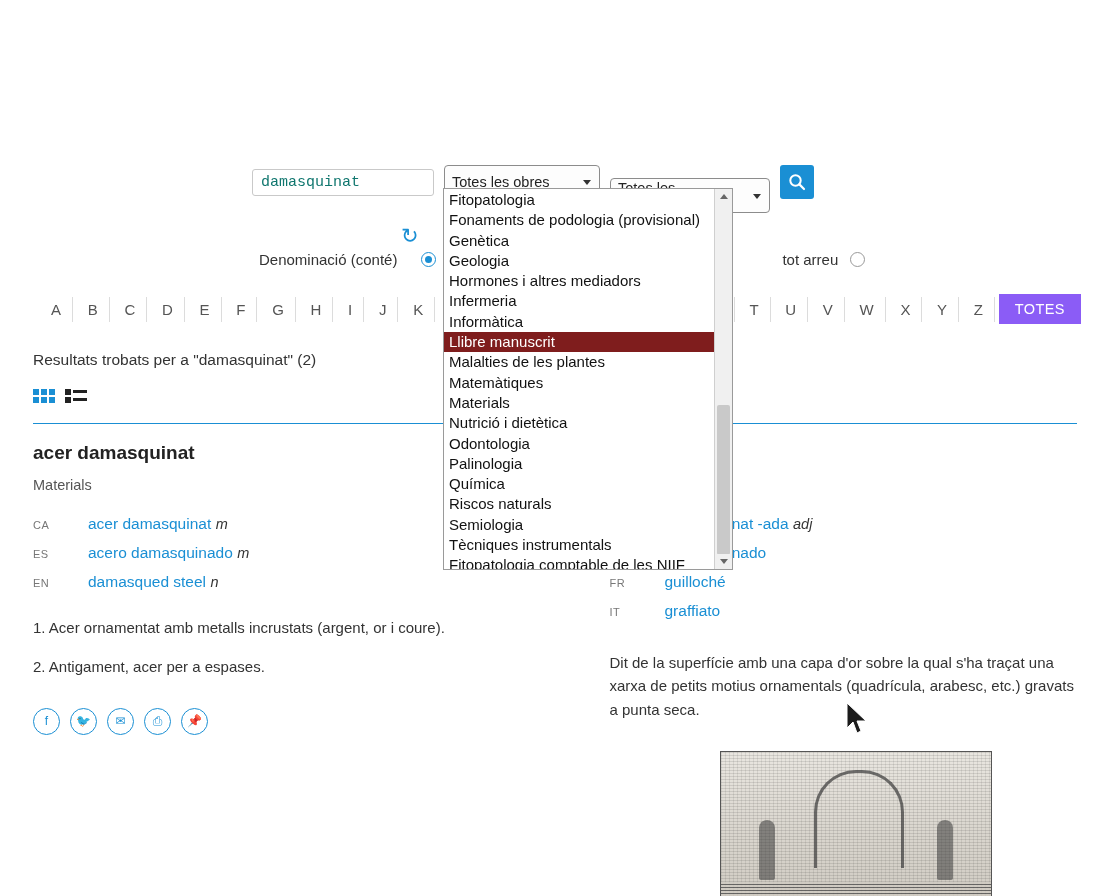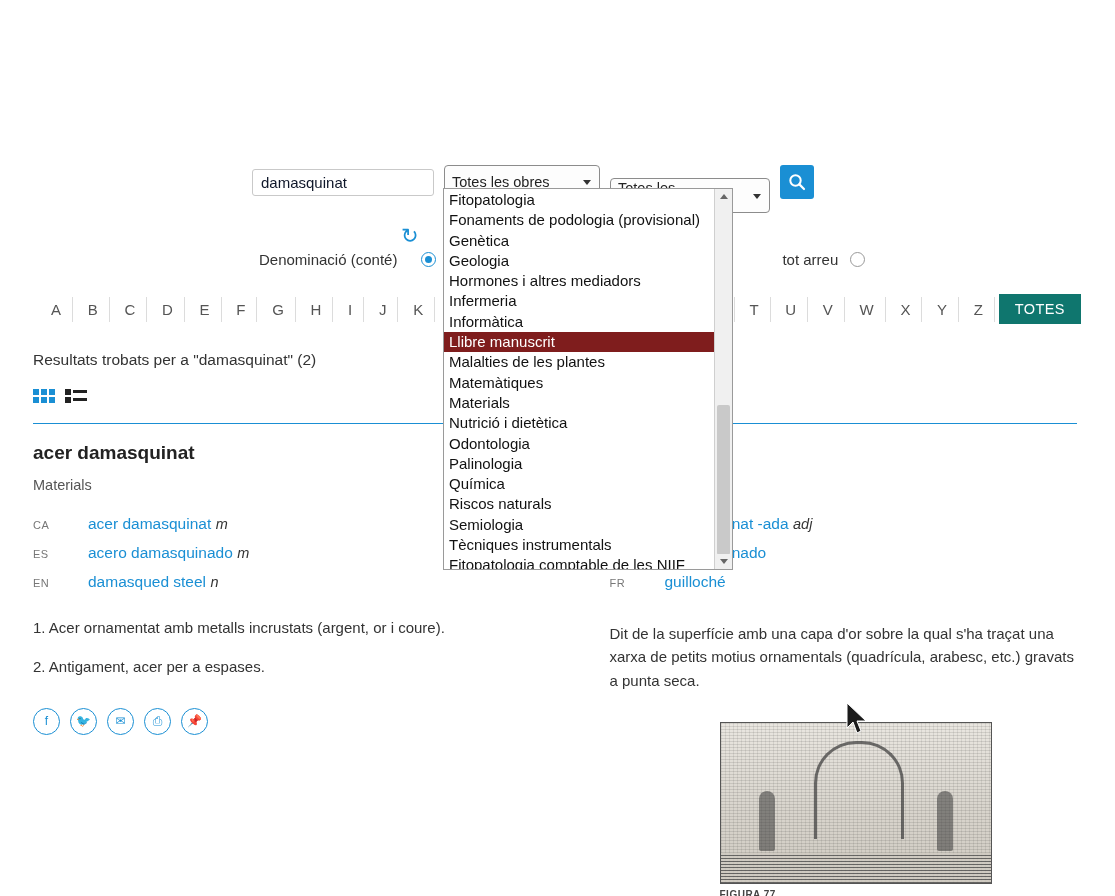--- a/index.html
+++ b/index.html
@@ -31,22 +31,22 @@
     padding-left: 252px;
   }
   .search-input {
     width: 182px;
     height: 27px;
     box-sizing: border-box;
     border: 1px solid #c9c9c9;
     border-radius: 3px;
     padding: 0 8px;
     font-size: 15px;
-    font-family: Liberation Sans, sans-serif;
-    color: #0f172a;
+    font-family: Liberation Mono, monospace;
+    color: #0f766e;
     outline: none;
   }
   .select-box {
     height: 35px;
     box-sizing: border-box;
     border: 1px solid #8c8c8c;
     border-radius: 4px;
     background: #fdfdfd;
     font-size: 14.5px;
     font-family: "Liberation Sans", sans-serif;
@@ -138,21 +138,21 @@
     color: #444;
   }
   .alpha-letter {
     padding: 4px 11px;
     border-right: 1px solid #dcdcdc;
     cursor: pointer;
     color: #555;
   }
   .alpha-letter:last-of-type { border-right: none; }
   .alpha-all {
-    background: #0f766e;
+    background: #8b5cf6;
     color: #fff;
     padding: 7px 16px;
     font-size: 14.5px;
     letter-spacing: 0.4px;
     cursor: pointer;
   }
 
   .results-line {
     margin: 27px 0 0 33px;
     font-size: 15.5px;
@@ -518,20 +518,24 @@
                 <span class="gender">adj</span></td>
           </tr>
           <tr>
             <td class="lang-code">ES</td>
             <td><span class="lang-term">damasquinado</span></td>
           </tr>
           <tr>
             <td class="lang-code">FR</td>
             <td><span class="lang-term">guilloché</span></td>
           </tr>
+          <tr>
+            <td class="lang-code">IT</td>
+            <td><span class="lang-term">graffiato</span></td>
+          </tr>
         </tbody>
           </table>
         <div class="def-right">Dit de la superfície amb una capa d'or sobre la qual s'ha traçat una xarxa de petits motius ornamentals (quadrícula, arabesc, etc.) gravats a punta seca.</div>
 
         <div class="figure-wrap">
           <div class="figure-img">
             <div class="arch"></div>
             <div class="fig-l"></div>
             <div class="fig-r"></div>
             <div class="band"></div>

